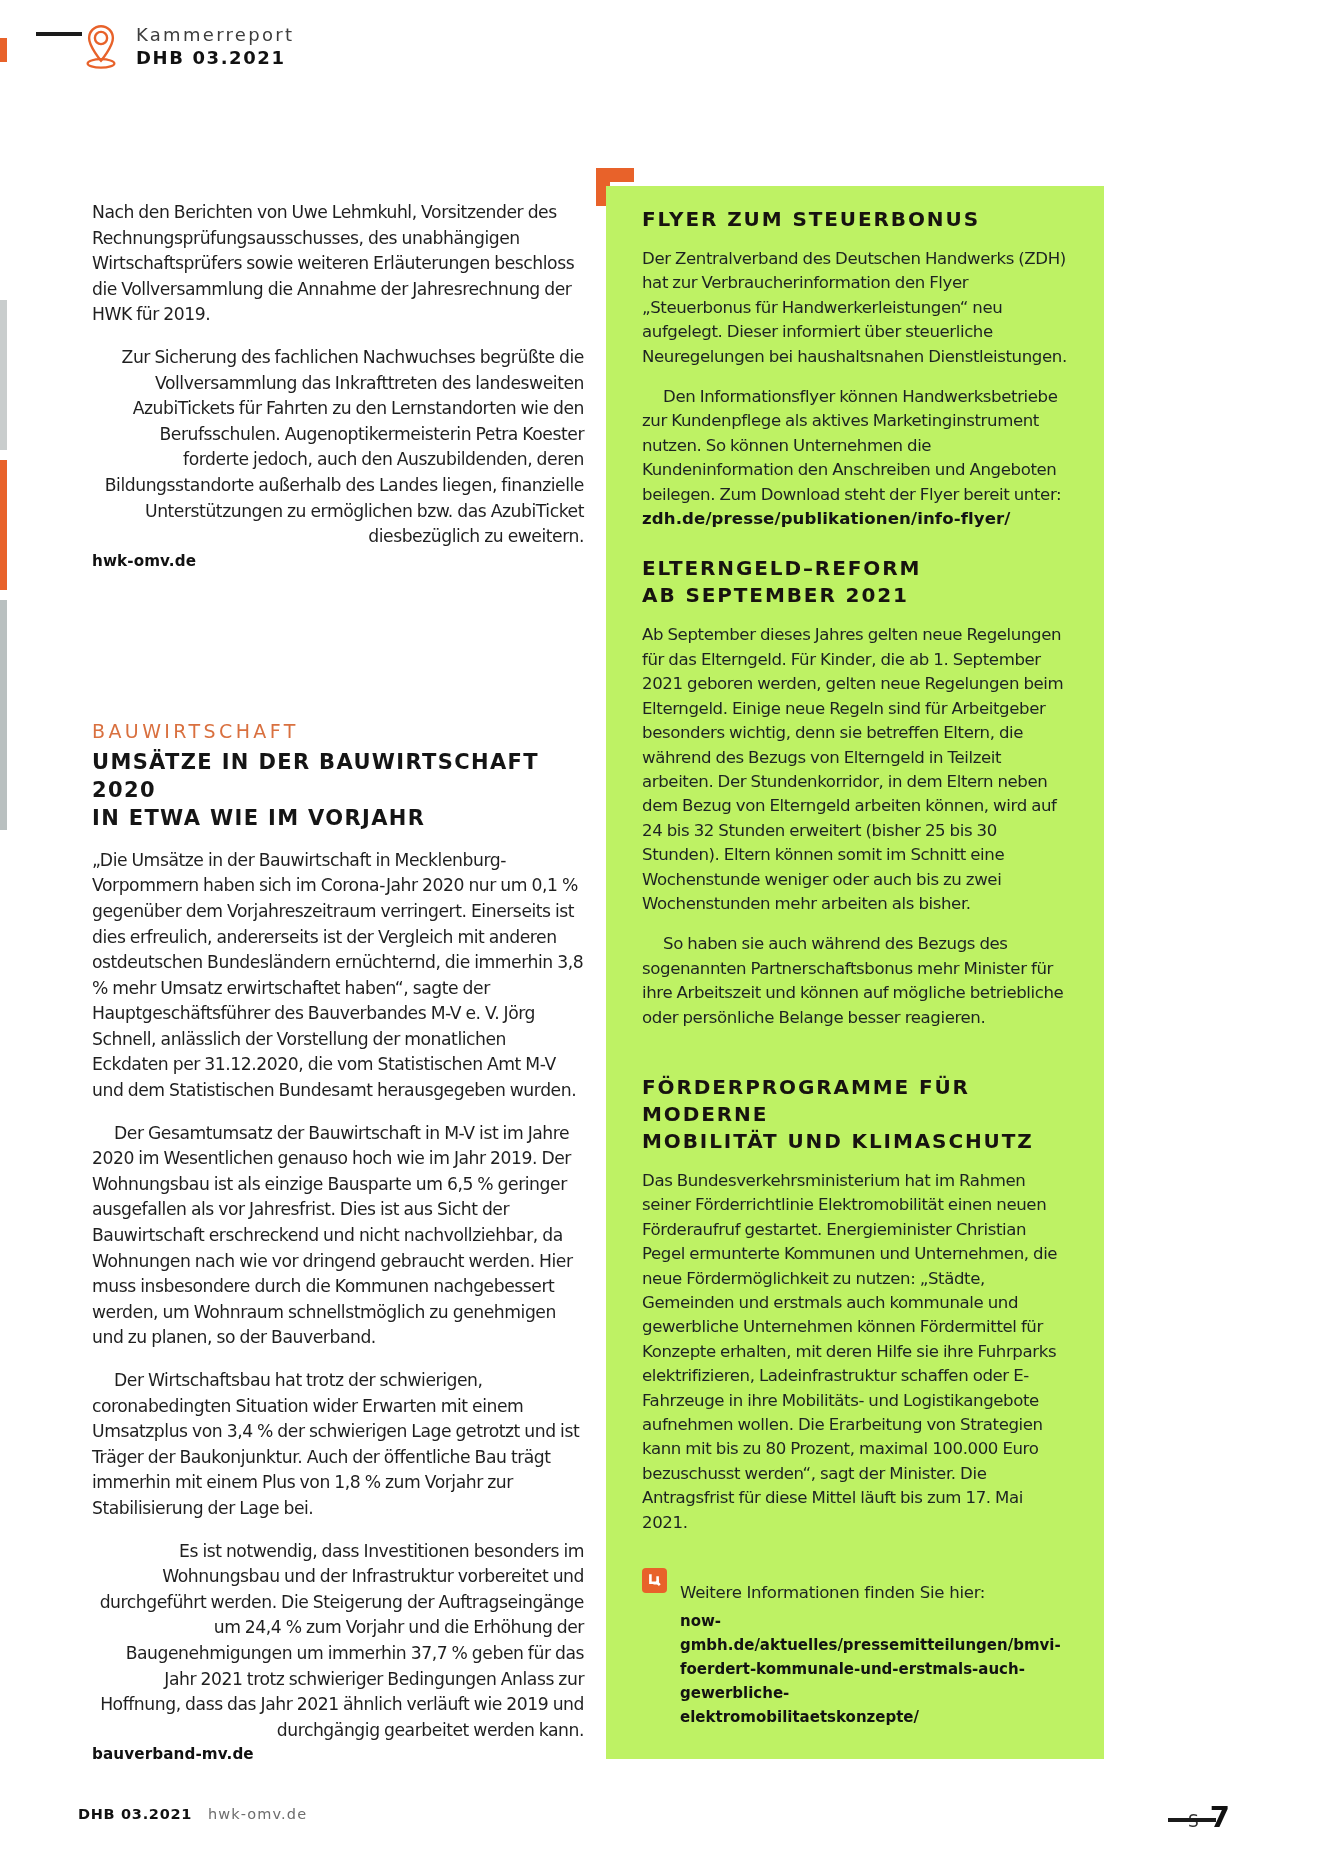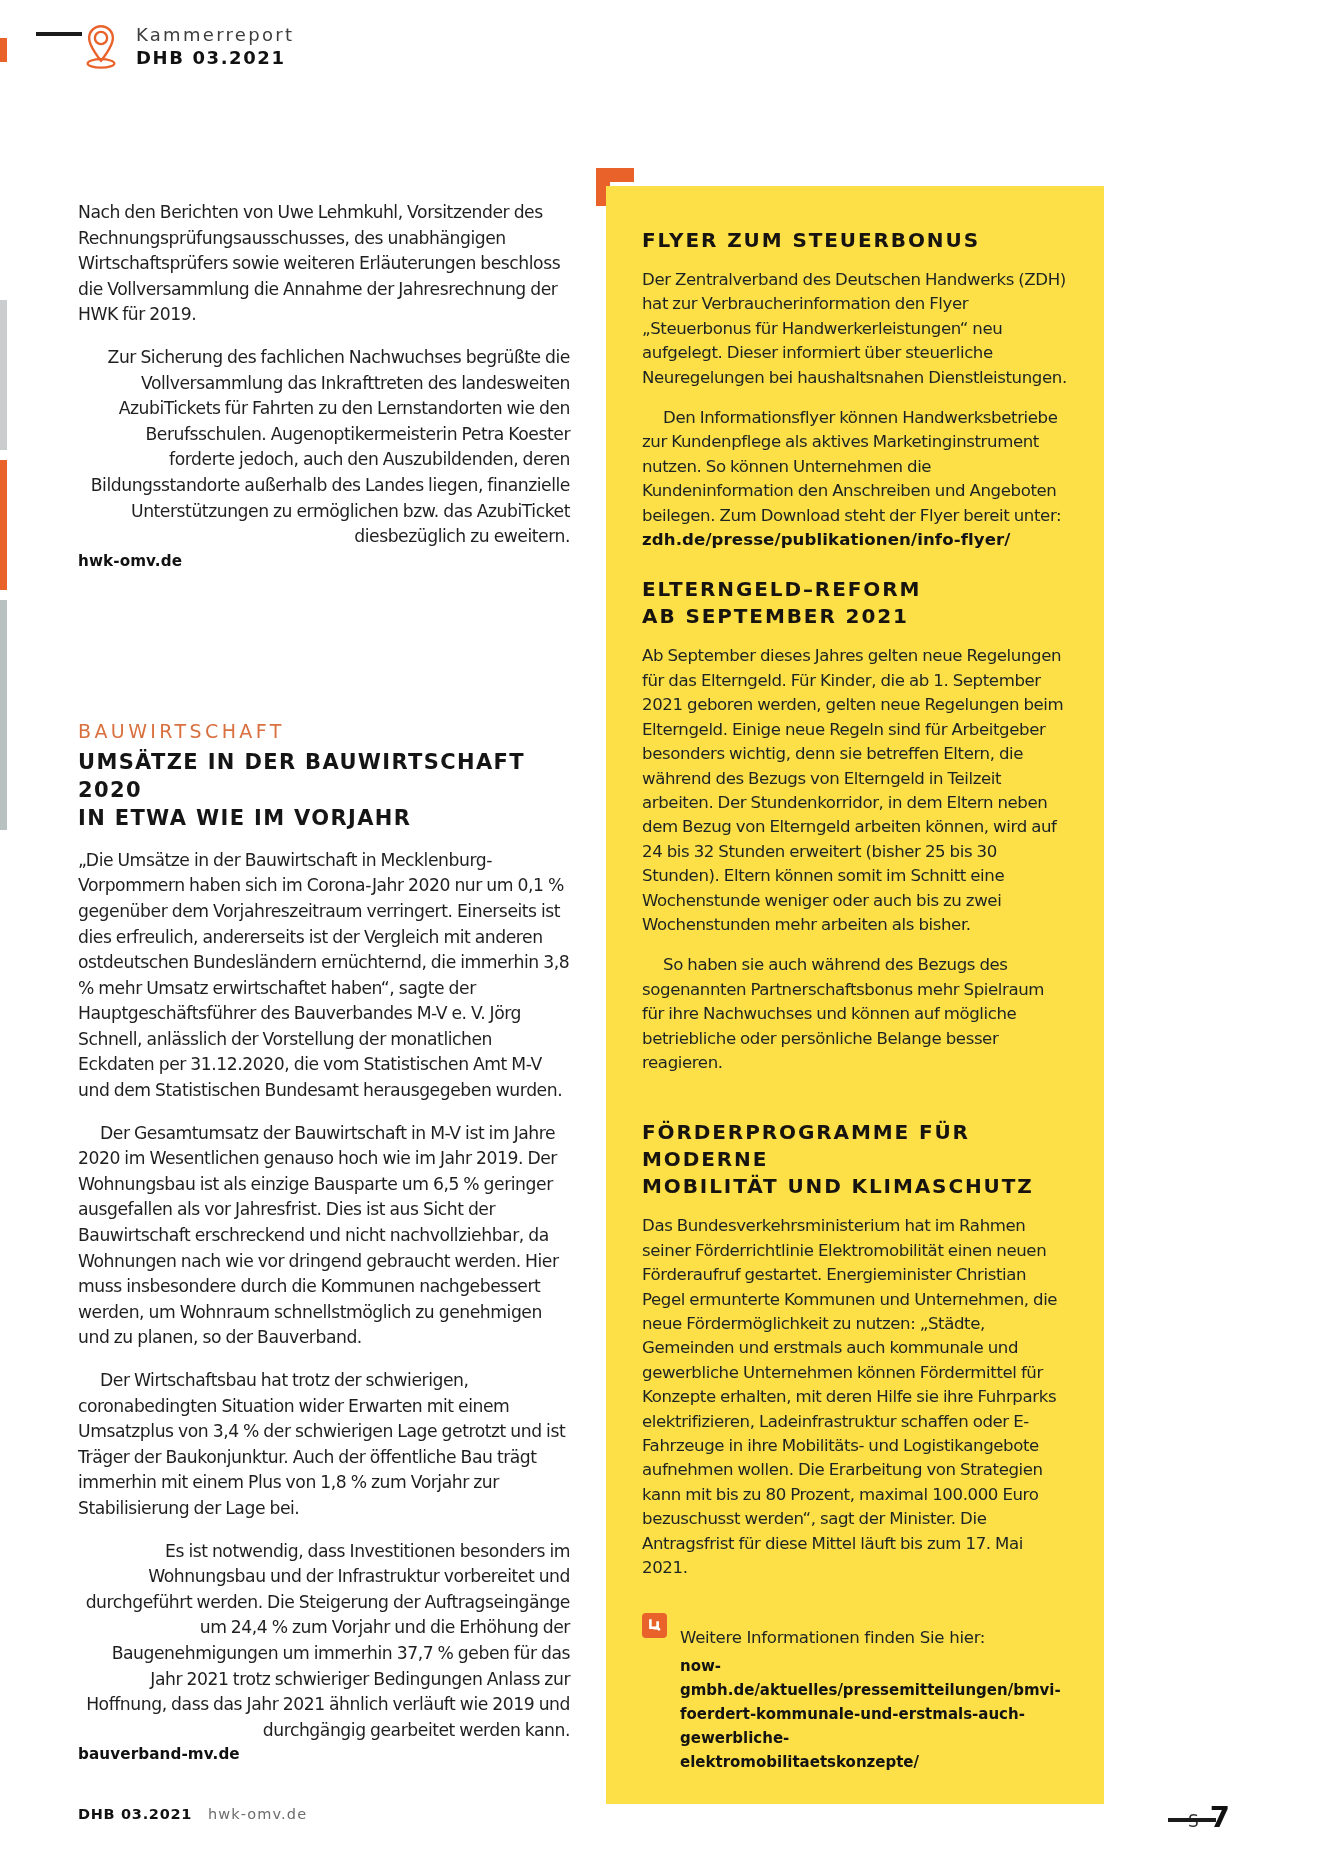--- a/index.html
+++ b/index.html
@@ -62,33 +62,33 @@
   
   .edge-tick{
     position:absolute;
     left:0;
     width:7px;
   }
 
   
   .col-left{
     position:absolute;
-    left:78px;
+    left:92px;
     top:200px;
     width:492px;
   }
   .sidebar{
     position:absolute;
     left:606px;
     top:186px;
     width:498px;
     min-height:1253px;
-    background:#fde047;
+    background:#bef264;
     box-sizing:border-box;
-    padding:41px 36px 30px 36px;
+    padding:20px 36px 30px 36px;
   }
   .corner-bracket{
     position:absolute;
     left:596px;
     top:168px;
     width:38px;
     height:38px;
     border-left:14px solid #e8622a;
     border-top:14px solid #e8622a;
     box-sizing:border-box;
@@ -308,21 +308,21 @@
 
     <h3 class="sb-head">FLYER ZUM STEUERBONUS</h3>
     <p class="sb-body">Der Zentralverband des Deutschen Handwerks (ZDH) hat zur Verbraucherinformation den Flyer „Steuerbonus für Handwerkerleistungen“ neu aufgelegt. Dieser informiert über steuerliche Neuregelungen bei haushaltsnahen Dienstleistungen.</p>
     <p class="sb-body indent"><span>Den Informationsflyer können Handwerksbetriebe zur Kundenpflege als aktives Marketinginstrument nutzen. So können  Unternehmen die Kundeninformation den Anschreiben und Angeboten beilegen. Zum Download steht der Flyer bereit unter: </span><span class="sb-inline-url">zdh.de/presse/publikationen/info-flyer/</span></p>
 
     <h3 class="sb-head second">
       <span>ELTERNGELD–REFORM</span><br>
       <span>AB SEPTEMBER 2021</span>
     </h3>
     <p class="sb-body">Ab September dieses Jahres gelten neue Regelungen für das Elterngeld. Für Kinder, die ab 1. September 2021 geboren werden, gelten neue Regelungen beim Elterngeld. Einige neue Regeln sind für Arbeitgeber besonders wichtig, denn sie betreffen Eltern, die während des Bezugs von Elterngeld in Teilzeit arbeiten. Der Stundenkorridor, in dem Eltern neben dem Bezug von Elterngeld arbeiten können, wird auf 24 bis 32 Stunden erweitert (bisher 25 bis 30 Stunden). Eltern können somit im Schnitt eine Wochenstunde weniger oder auch bis zu zwei Wochenstunden mehr arbeiten als bisher.</p>
-    <p class="sb-body indent">So haben sie auch während des Bezugs des sogenannten Partnerschaftsbonus mehr Spielraum für ihre Nachwuchses und können auf mögliche betriebliche oder persönliche Belange besser reagieren.</p>
+    <p class="sb-body indent">So haben sie auch während des Bezugs des sogenannten Partnerschaftsbonus mehr Minister für ihre Arbeitszeit und können auf mögliche betriebliche oder persönliche Belange besser reagieren.</p>
 
     <h3 class="sb-head third">
       <span>FÖRDERPROGRAMME FÜR MODERNE</span><br>
       <span>MOBILITÄT UND KLIMASCHUTZ</span>
     </h3>
     <p class="sb-body tight">Das Bundesverkehrsministerium hat im Rahmen seiner Förderrichtlinie Elektromobilität einen neuen Förderaufruf gestartet. Energieminister Christian Pegel ermunterte Kommunen und Unternehmen, die neue Fördermöglichkeit zu nutzen: „Städte, Gemeinden und erstmals auch kommunale und gewerbliche Unternehmen können Fördermittel für Konzepte erhalten, mit deren Hilfe sie ihre Fuhrparks elektrifizieren, Ladeinfrastruktur schaffen oder E-Fahrzeuge in ihre Mobilitäts- und Logistikangebote aufnehmen wollen. Die Erarbeitung von Strategien kann mit bis zu 80 Prozent, maximal 100.000 Euro bezuschusst werden“, sagt der Minister. Die Antragsfrist für diese Mittel läuft bis zum 17. Mai 2021.</p>
 
     <div class="link-block">
       <span class="arrow-badge">
         <svg width="25" height="25" viewBox="0 0 25 25" aria-hidden="true">

